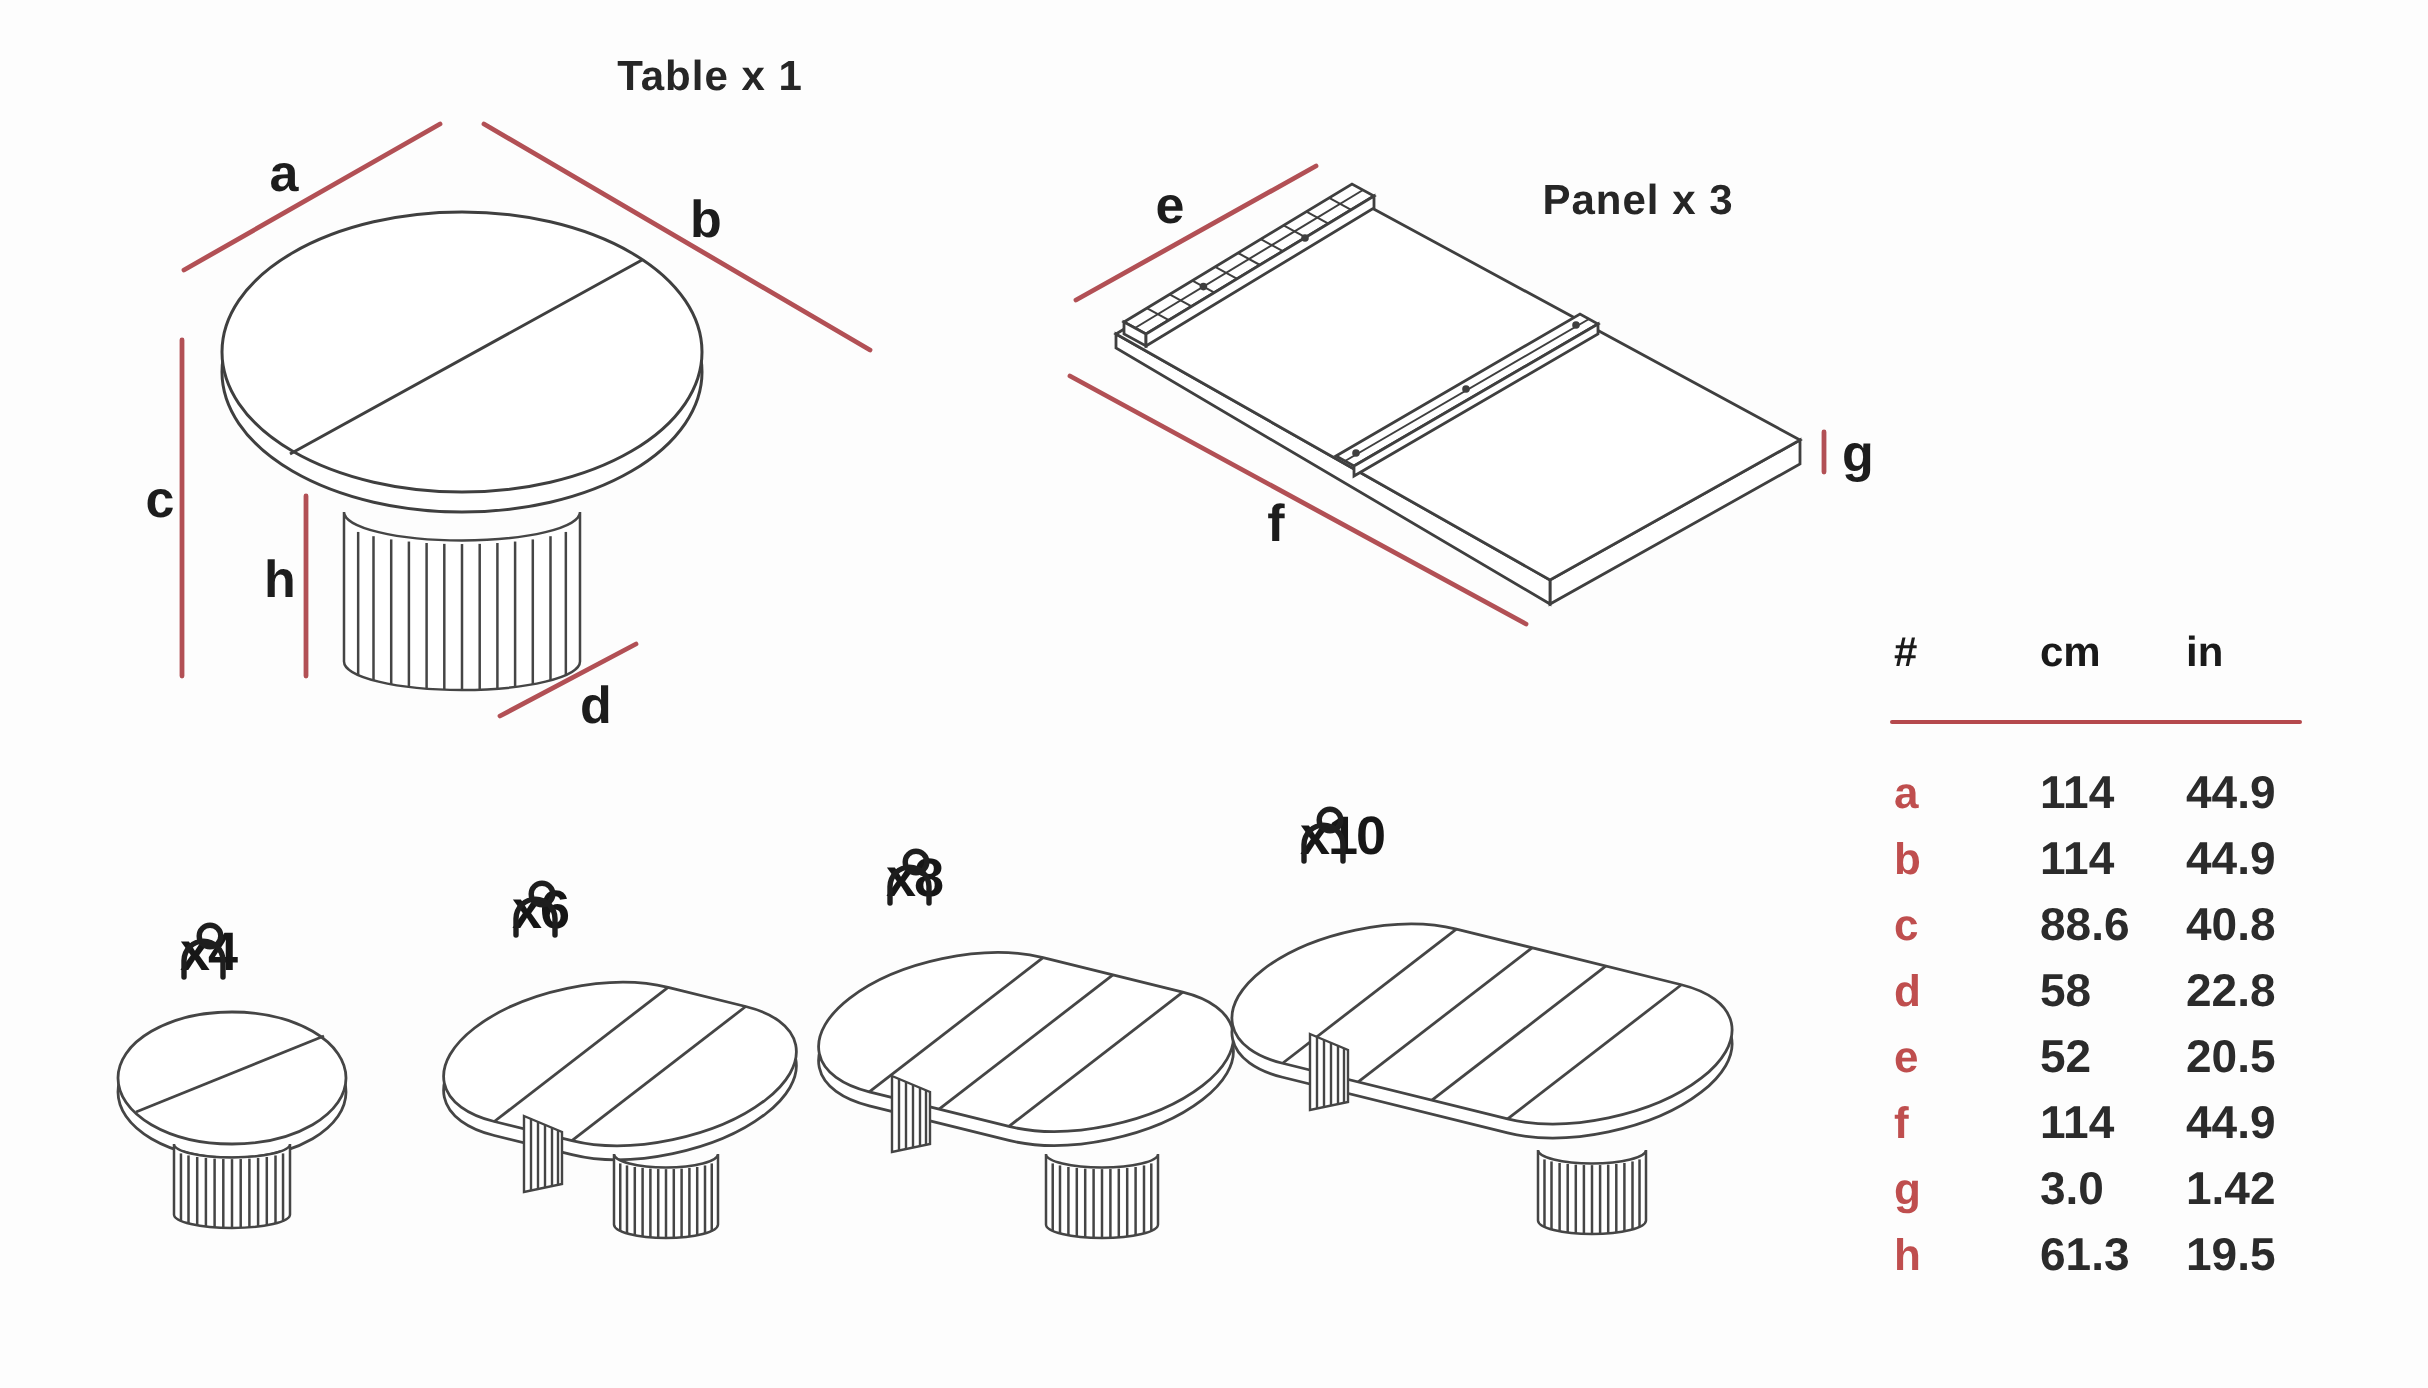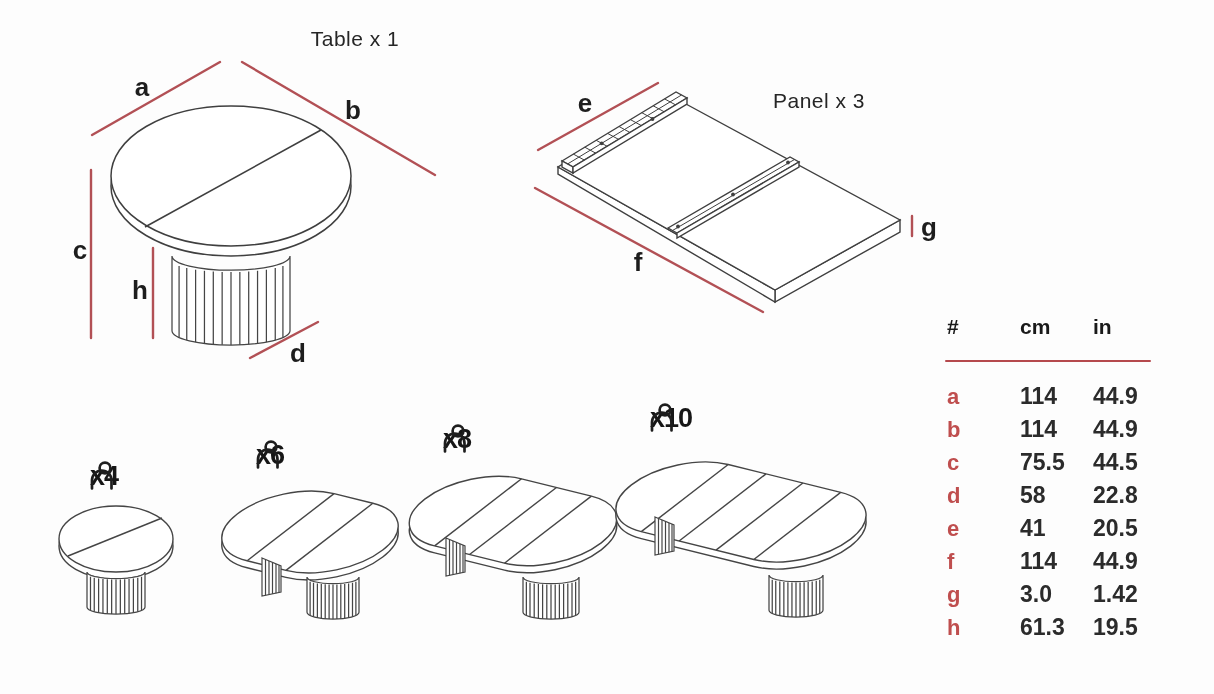--- a/index.html
+++ b/index.html
@@ -1,19 +1,19 @@
 <!DOCTYPE html>
 <html><head>
 <meta charset="utf-8">
 <style>
   html,body{margin:0;padding:0;background:#fdfdfd;}
   .canvas{position:relative;width:1214px;height:694px;background:#fdfdfd;overflow:hidden;
           font-family:"Liberation Sans","DejaVu Sans",sans-serif;color:#1d1d1d;}
   svg{position:absolute;left:0;top:0;}
-  .ttl{position:absolute;transform:translate(-50%,-50%);font-size:21px;font-weight:400;
+  .ttl{position:absolute;transform:translate(-50%,-50%);font-size:21px;font-weight:700;
        color:#262626;white-space:nowrap;letter-spacing:.5px;}
   .dim{position:absolute;transform:translate(-50%,-50%);font-size:26px;font-weight:700;color:#1d1d1d;}
   .seat{position:absolute;display:flex;align-items:center;gap:3px;}
   .seat .cap{font-size:27px;font-weight:800;color:#161616;letter-spacing:-1px;}
   .dims{position:absolute;left:945px;top:312px;width:210px;}
   .dims-head{display:grid;grid-template-columns:75px 73px 62px;font-size:21px;font-weight:700;
              color:#1a1a1a;line-height:30px;}
   .dims-rule{height:2px;background:#b5494d;margin:18px 0 18px 0;width:206px;border-radius:1px;}
   .dims-row{display:grid;grid-template-columns:75px 73px 62px;height:33px;align-items:center;
             font-size:23px;font-weight:600;color:#2b2b2b;}
@@ -201,31 +201,31 @@
       <span>114</span>
       <span>44.9</span>
     </div>
     <div class="dims-row">
       <span class="rid">b</span>
       <span>114</span>
       <span>44.9</span>
     </div>
     <div class="dims-row">
       <span class="rid">c</span>
-      <span>75.5</span>
-      <span>44.5</span>
+      <span>88.6</span>
+      <span>40.8</span>
     </div>
     <div class="dims-row">
       <span class="rid">d</span>
       <span>58</span>
       <span>22.8</span>
     </div>
     <div class="dims-row">
       <span class="rid">e</span>
-      <span>41</span>
+      <span>52</span>
       <span>20.5</span>
     </div>
     <div class="dims-row">
       <span class="rid">f</span>
       <span>114</span>
       <span>44.9</span>
     </div>
     <div class="dims-row">
       <span class="rid">g</span>
       <span>3.0</span>

